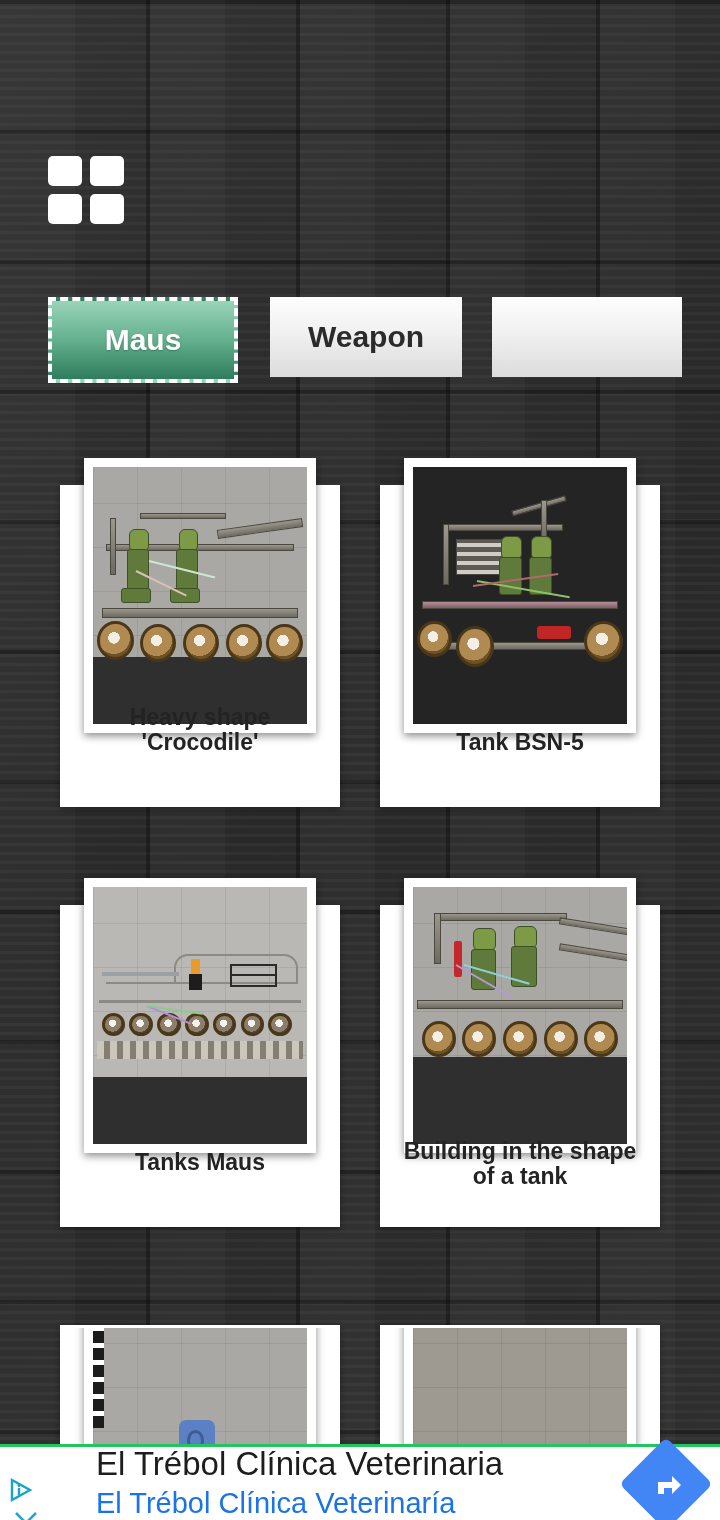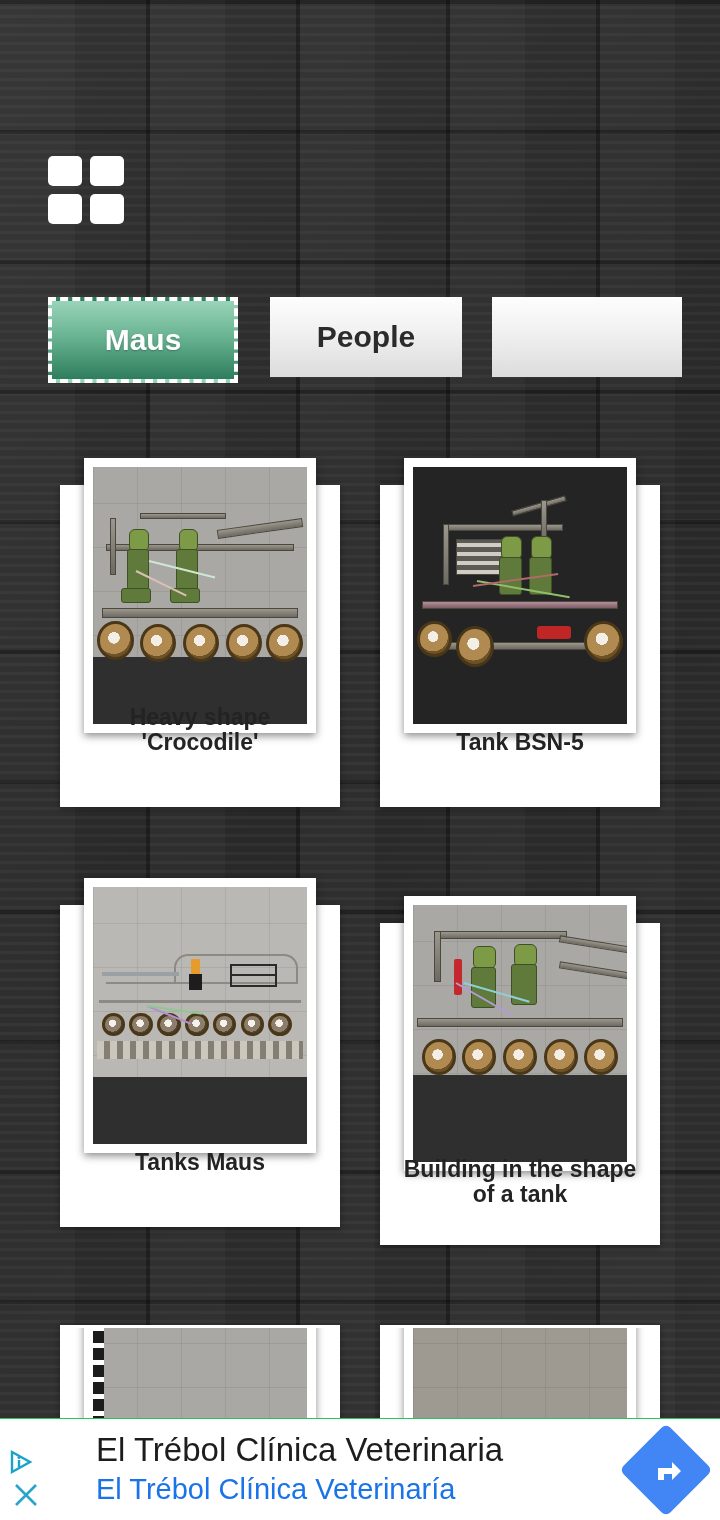--- a/index.html
+++ b/index.html
@@ -73,21 +73,21 @@
                      background:#ffffff; padding:9px;
                      box-shadow:0 3px 8px rgba(0,0,0,.45); }
   .card .label{ position:absolute; left:0; right:0; bottom:0;
                 text-align:center; color:#232323;
                 font-size:23px; font-weight:bold; line-height:1.12;
                 padding:0 10px 14px; }
 
   .c1{ left:60px;  top:47px;  height:322px; }
   .c2{ left:380px; top:47px;  height:322px; }
   .c3{ left:60px;  top:467px; height:322px; }
-  .c4{ left:380px; top:485px; height:322px; }
+  .c4{ left:380px; top:467px; height:322px; }
   .c5{ left:60px;  top:887px; height:322px; overflow:hidden; }
   .c6{ left:380px; top:887px; height:322px; overflow:hidden; }
   .c1 .label,.c2 .label,.c3 .label{ bottom:34px; }
   .c4 .label{ bottom:20px; }
 
   .thumb{ width:100%; height:100%; position:relative; overflow:hidden; }
 
   
   .sc-wall{ position:absolute; inset:0;
       background:
@@ -102,22 +102,22 @@
   .wheel{ position:absolute; border-radius:50%;
           background:radial-gradient(circle at 45% 42%, #f3efe7 0 22%, #b08a50 23% 62%, #6d5127 63% 100%);
           border:3px solid #4a3718; }
   .wheel.sm{ background:radial-gradient(circle at 45% 42%, #f5f2ec 0 26%, #8c7e6a 27% 62%, #4e463a 63% 100%); }
   .ragdoll{ position:absolute; background:#5f7a3a; border:1px solid #3e5124;
             border-radius:3px; }
   .ragdoll.head{ background:#7d9a47; border-radius:6px; }
   .rope{ position:absolute; height:2px; transform-origin:left center; }
 
   
-  .ad{ position:absolute; left:0; bottom:0; width:720px; height:102px;
-       background:#ffffff; border-top:1px solid #22c55e;
+  .ad{ position:absolute; left:0; bottom:0; width:720px; height:76px;
+       background:#ffffff; border-top:3px solid #22c55e;
        display:flex; align-items:center; }
   .ad-badges{ width:52px; height:100%; position:relative; flex:0 0 auto; }
   .ad-choices{ position:absolute; left:10px; top:30px; width:34px; height:26px; }
   .ad-close{ position:absolute; left:12px; top:62px; width:28px; height:28px; }
   .ad-text{ flex:1 1 auto; padding-left:44px; }
   .ad-title{ font-size:33px; color:#1d1d1d; line-height:1.18; }
   .ad-sub{ font-size:29px; color:#1a73e8; line-height:1.22; margin-top:2px; }
   .ad-cta{ width:108px; flex:0 0 auto; display:flex; align-items:center;
            justify-content:center; }
   .diamond{ width:66px; height:66px; background:#4285f4;
@@ -137,21 +137,21 @@
       <i></i>
       <i></i>
   </div>
 </div>
 
 <div class="tabs">
   <div class="tab active tab-tanks">
     <span>Maus</span>
   </div>
   <div class="tab inactive tab-people">
-    <span>People</span>
+    <span>Weapon</span>
   </div>
   <div class="tab inactive tab-next">
     <span></span>
   </div>
 </div>
 
 <div class="cards">
 
   <div class="card c1">
     <div class="thumb-wrap">

